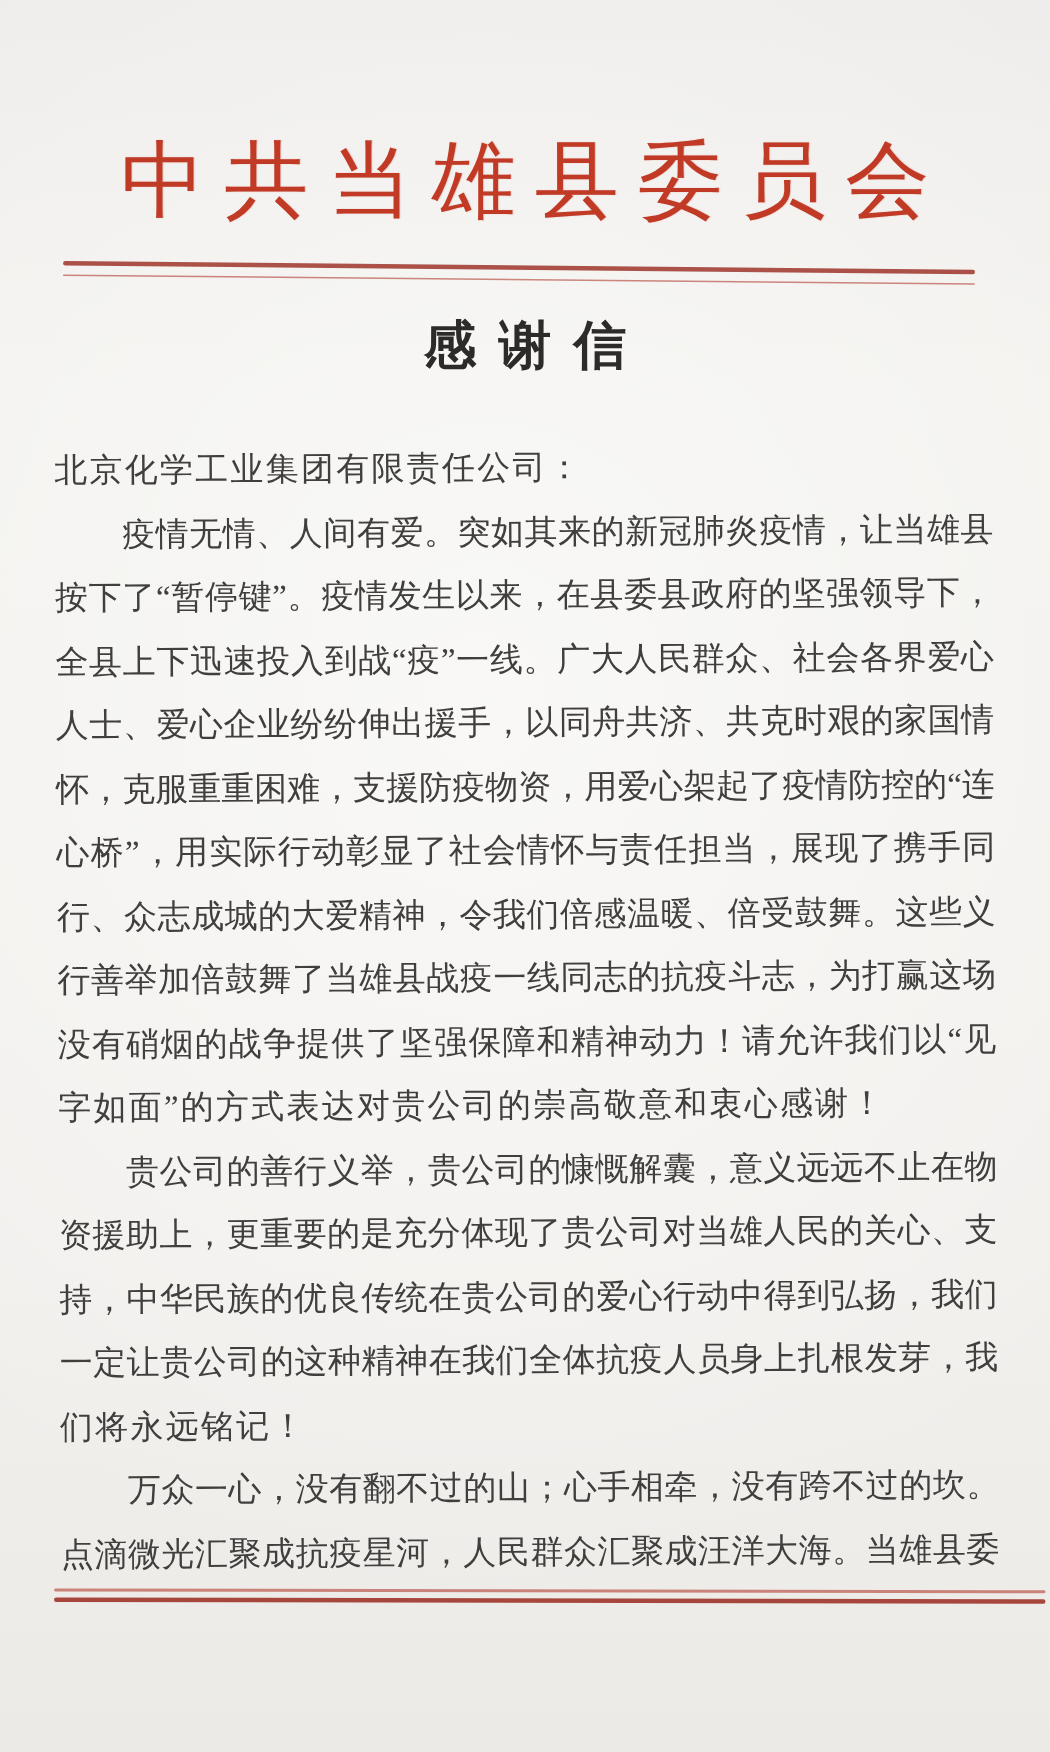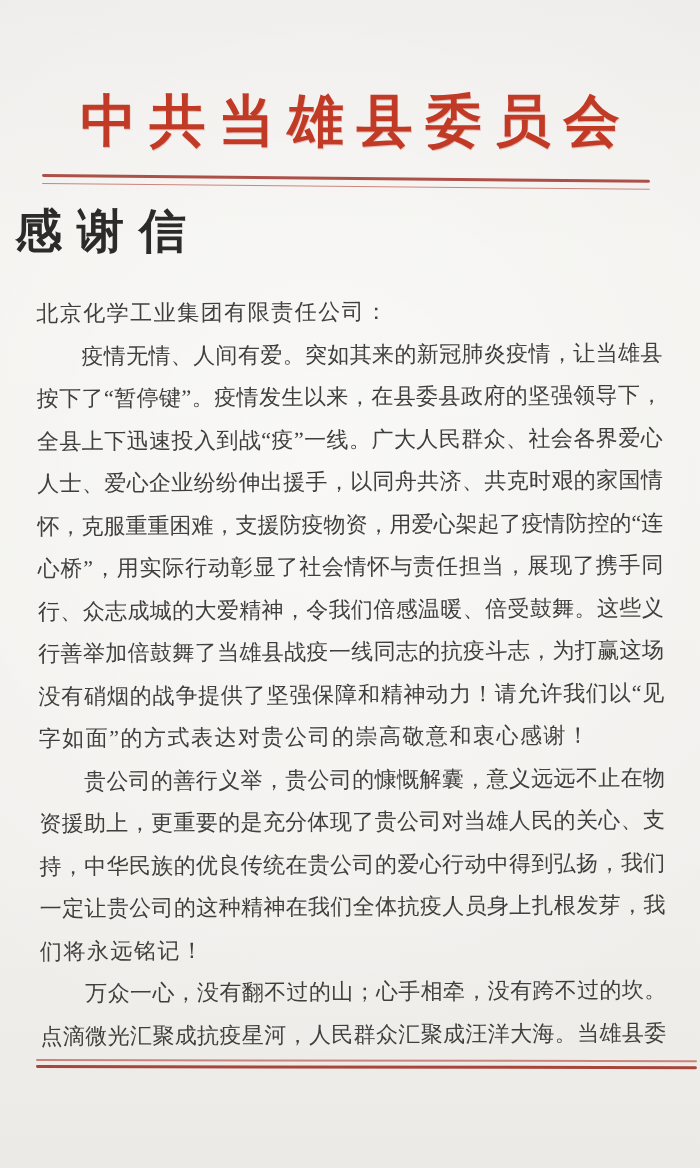--- a/index.html
+++ b/index.html
@@ -25,21 +25,21 @@
 
   
   .letterhead {
     position: absolute;
     top: 88px;
     left: 0;
     right: 0;
     text-align: center;
     font-size: 56px;
     line-height: 66px;
-    font-weight: bold;
+    font-weight: normal;
     letter-spacing: 13px;
     padding-left: 13px; 
     color: var(--letterhead-red, #c13a26);
     text-shadow: 0.5px 0.5px 0.8px rgba(193,58,38,0.35);
     white-space: nowrap;
   }
 
   
   .header-rule {
     position: absolute;
@@ -63,22 +63,22 @@
     border-radius: 2px;
   }
 
   
   .doc-title {
     position: absolute;
     top: 208px;
     left: 0;
     right: 0;
     margin: 0;
-    text-align: left;
-    font-size: 47px;
+    text-align: center;
+    font-size: 35px;
     line-height: 46px;
     font-weight: bold;
     letter-spacing: 15px;
     padding-left: 15px;
     color: var(--title-ink, #2d2b29);
   }
 
   
   .letter-body {
     position: absolute;

